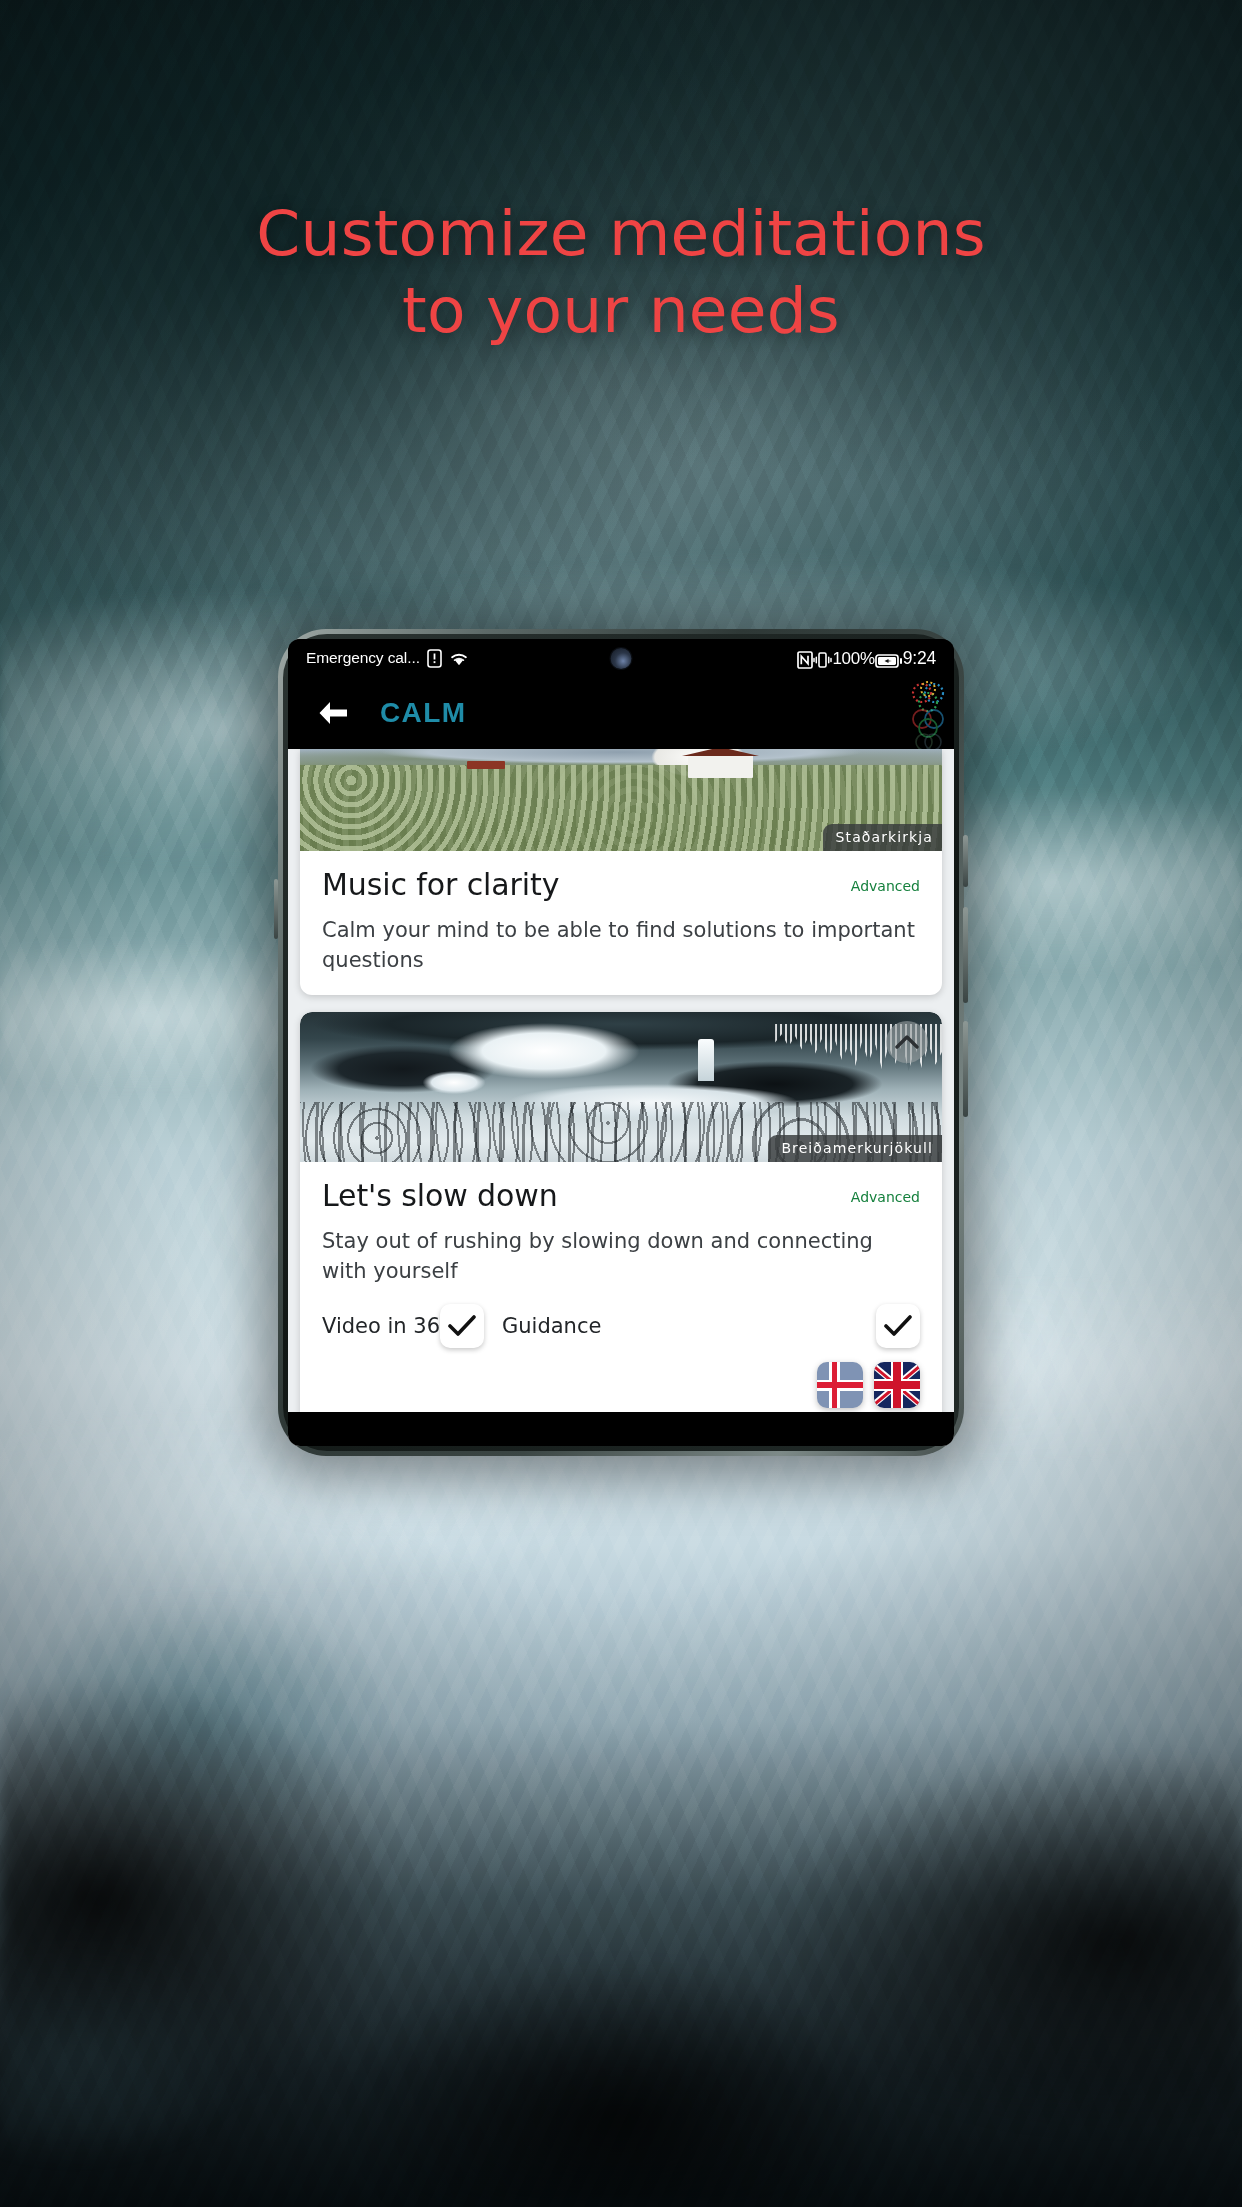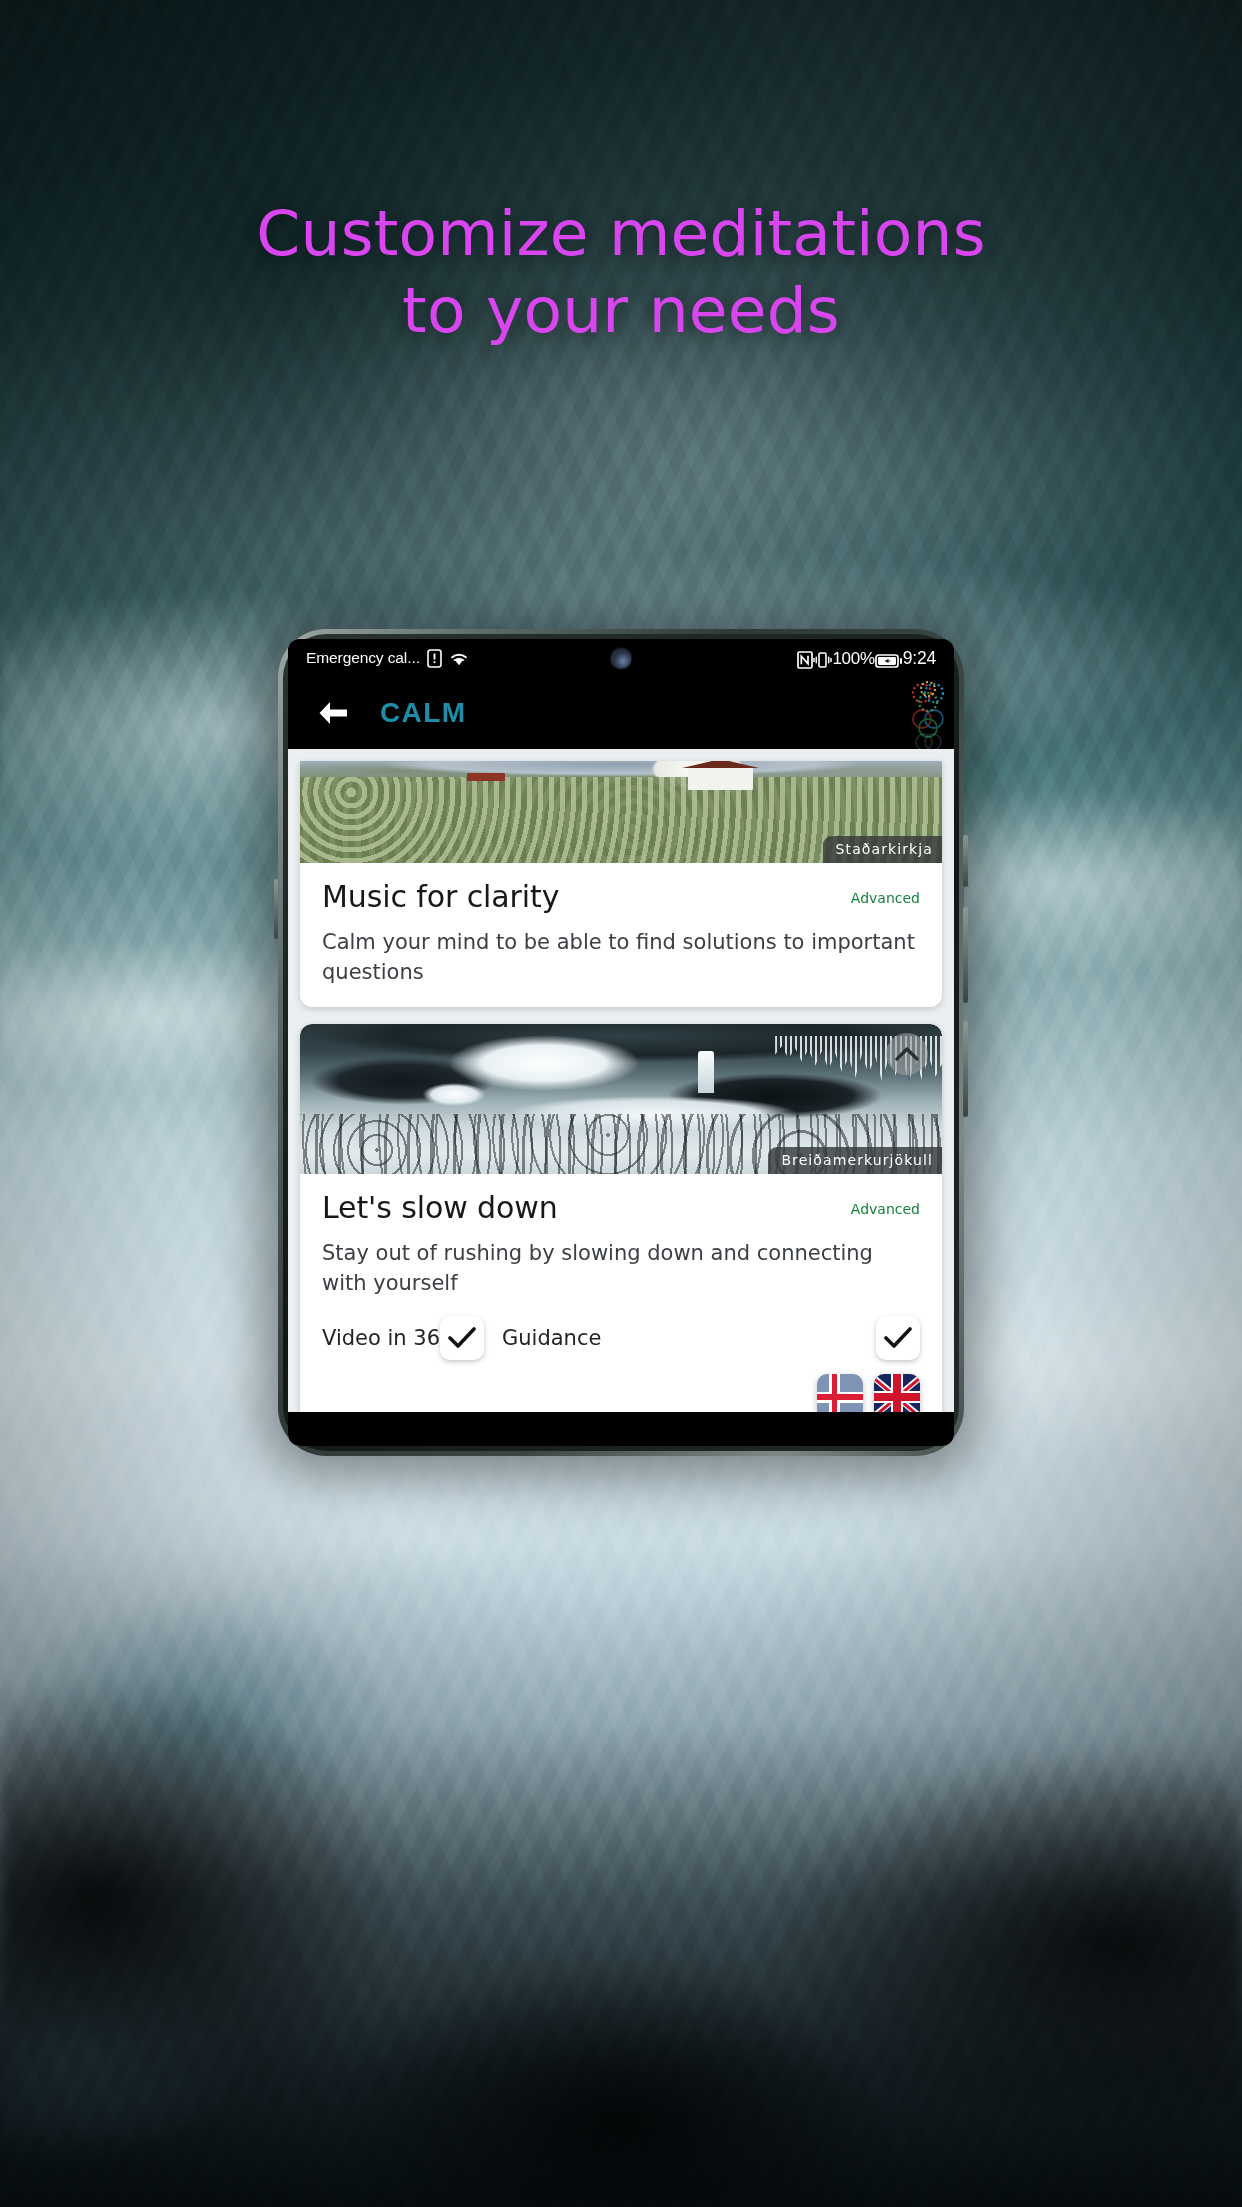--- a/index.html
+++ b/index.html
@@ -46,21 +46,21 @@
       repeating-linear-gradient(68deg,  rgba(255,255,255,.03) 0 16px, rgba(0,0,0,.03) 16px 34px);
     opacity:.75;mix-blend-mode:overlay;
   }
   .bgVig{
     background:radial-gradient(ellipse 85% 60% at 50% 45%, rgba(0,0,0,0) 45%, rgba(0,0,0,.45) 100%);
   }
 
   
   #headline{
     position:absolute;left:0;right:0;top:196px;text-align:center;
-    color:#d946ef;font-size:63px;line-height:1.22;font-weight:400;
+    color:#ef4444;font-size:63px;line-height:1.22;font-weight:400;
     letter-spacing:.2px;text-shadow:0 2px 16px rgba(0,0,0,.45);
     font-family:"DejaVu Sans", sans-serif;
   }
   #headline .ln{display:block;}
 
   
   #phone{
     position:absolute;left:278px;top:629px;width:686px;height:827px;
   }
   .ph-shadow{
@@ -117,21 +117,21 @@
   .app-title{
     margin-left:24px;color:#1f8ca8;font-size:28px;font-weight:700;letter-spacing:1.4px;
   }
   .brand-logo{
     position:absolute;right:6px;top:2px;width:40px;height:70px;opacity:.95;
   }
 
   
   .content{
     background:#eceff1;height:calc(100% - 38px - 72px);
-    overflow:hidden;position:relative;padding:12px 12px;box-sizing:border-box;
+    overflow:hidden;position:relative;padding:0 12px;box-sizing:border-box;
   }
 
   .card{
     background:#fff;border-radius:12px;overflow:hidden;
     box-shadow:0 2px 7px rgba(0,0,0,.17);
     margin-bottom:17px;position:relative;
   }
   .card:first-child{border-radius:0 0 12px 12px;}
 
   .card-img{position:relative;width:100%;overflow:hidden;}

